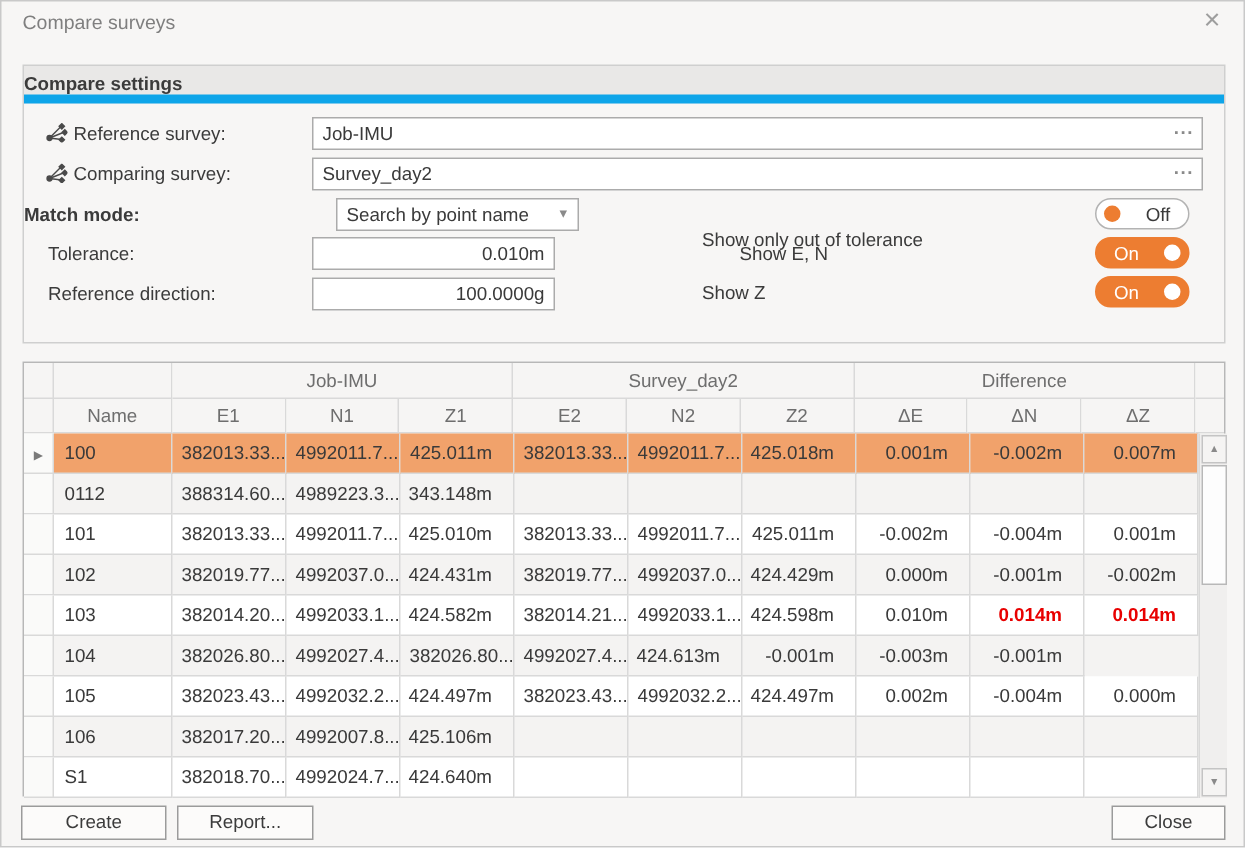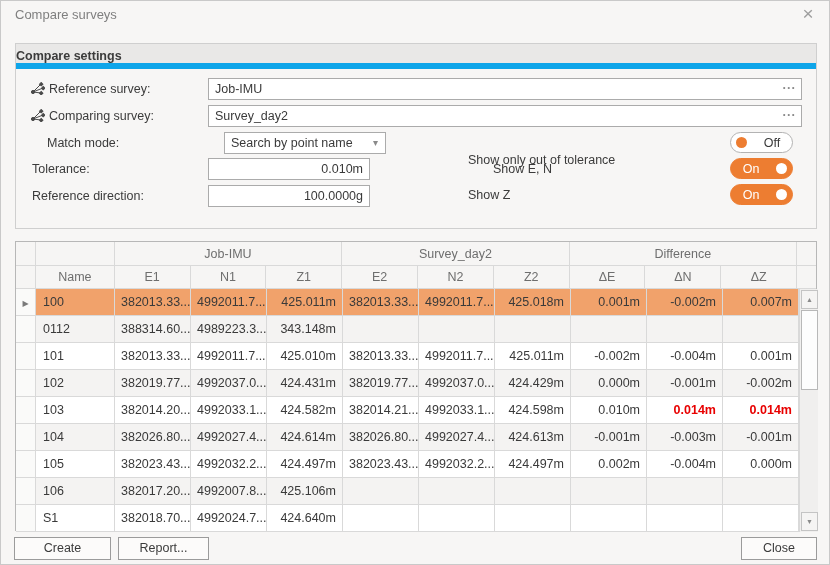--- a/index.html
+++ b/index.html
@@ -55,21 +55,21 @@
   .tr.selected .td { background:#f1a26b; }
   .tr.selected .td.marker { background:#fafaf9; }
   .td {
     height:27px; line-height:26px; overflow:hidden; white-space:nowrap;
     border-right:1px solid #d9d9d9; border-bottom:1px solid #d9d9d9; color:#3a3a3a;
   }
   .td.marker { width:20px; background:#fafaf9; text-align:center; }
   .td.marker .sel-arrow { font-size:8px; color:#7a7a7a; }
   .td.name { width:79px; padding-left:7px; }
   .td.coord { width:76px; padding-left:6px; text-align:left; }
-  .td.num { width:76px; padding-right:6px; text-align:right; }
+  .td.num { width:76px; padding-right:14px; text-align:right; }
   .td.red { color:#e80000; font-weight:bold; }
 
   .vscroll { position:absolute; left:783px; top:47px; width:19px; height:243px; background:#f0efee; border-left:1px solid #d9d9d9; }
   .sbtn { position:absolute; left:1px; width:17px; height:19px; background:#f5f4f3; border:1px solid #c4c4c4; color:#8a8a8a; font-size:7px; text-align:center; line-height:18px; cursor:pointer; }
   .sbtn.up { top:1px; } .sbtn.down { bottom:1px; }
   .sthumb { position:absolute; left:1px; top:21px; width:17px; height:80px; background:#fdfdfd; border:1px solid #b8b8b8; cursor:pointer; }
 
   
   .btn {
     position:absolute; top:536px; height:23px; background:#fcfbfa; border:1px solid #9b9b9b;
@@ -114,21 +114,21 @@
         <rect x="12" y="5" width="2.4" height="2.4" transform="rotate(45 13.2 6.2)"></rect>
         <rect x="10" y="10" width="2.4" height="2.4" transform="rotate(45 11.2 11.2)"></rect>
       </g>
     </svg>
     <div class="srow" style="left:33px; top:61px;"><span class="slabel">Comparing survey:</span></div>
     <div class="field big" style="left:192px; top:61px;">
       <span>Survey_day2</span>
       <span class="ell">...</span>
     </div>
 
-    <div class="srow" style="left:31px; top:88px;"><span class="slabel">Match mode:</span></div>
+    <div class="srow" style="left:0; top:88px;font-weight:bold;"><span class="slabel">Match mode:</span></div>
     <div class="field small dropdown" style="left:192px; top:88px;margin-left:16px;">
       <span>Search by point name</span>
       <span class="caret">▾</span>
     </div>
 
     <div class="srow" style="left:16px; top:114px;"><span class="slabel">Tolerance:</span></div>
     <div class="field small rnum" style="left:192px; top:114px;">
       <span>0.010m</span>
     </div>
 
@@ -243,21 +243,20 @@
           <div class="td num">424.598m</div>
           <div class="td num">0.010m</div>
           <div class="td num red">0.014m</div>
           <div class="td num red">0.014m</div>
         </div>
         <div class="tr alt">
           <div class="td marker"></div>
           <div class="td name">104</div>
           <div class="td coord">382026.80...</div>
           <div class="td coord">4992027.4...</div>
-          <div class="td num">424.614m</div>
           <div class="td coord">382026.80...</div>
           <div class="td coord">4992027.4...</div>
           <div class="td num">424.613m</div>
           <div class="td num">-0.001m</div>
           <div class="td num">-0.003m</div>
           <div class="td num">-0.001m</div>
         </div>
         <div class="tr">
           <div class="td marker"></div>
           <div class="td name">105</div>

